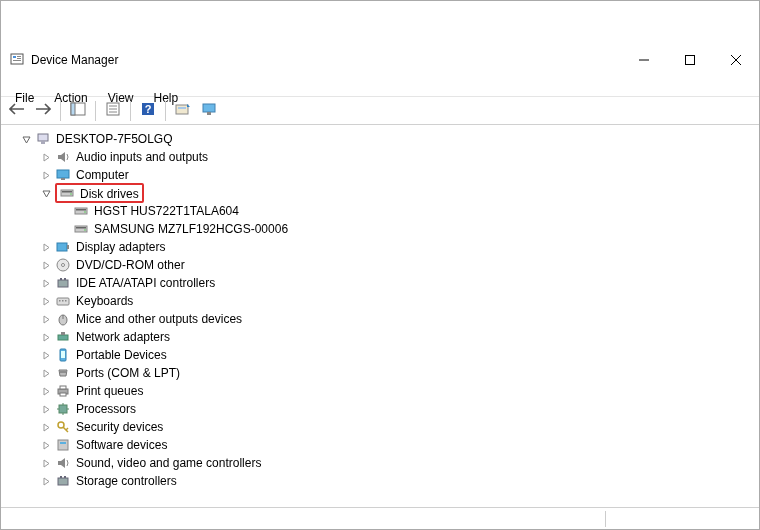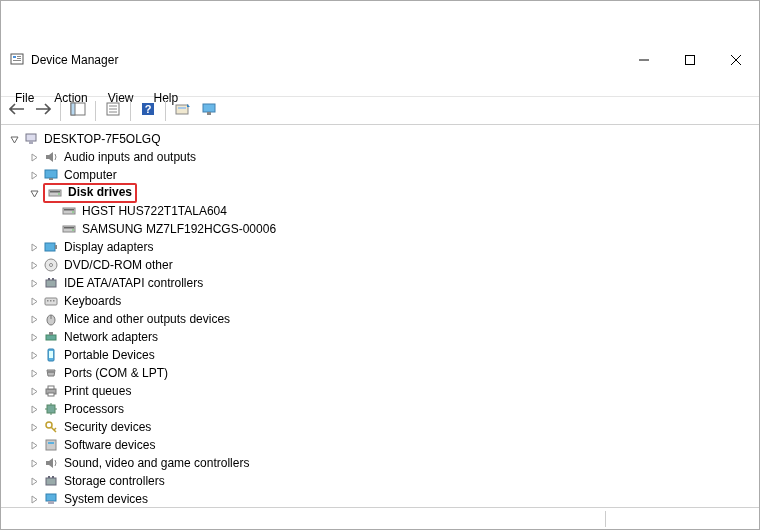--- a/index.html
+++ b/index.html
@@ -75,20 +75,21 @@
     width: 1px; height: 20px;
     background: #ccc;
     margin: 0 3px;
   }
   
   .content {
     flex: 1;
     display: flex;
     overflow: hidden;
     border-top: 1px solid #fff;
+    margin-left: 12px;
   }
   .tree {
     flex: 1;
     overflow-y: scroll;
     padding: 4px 2px;
   }
   .tree-node {
     display: flex;
     align-items: center;
     height: 18px;
@@ -110,22 +111,21 @@
     flex-shrink: 0;
   }
   .tree-node .label {
     padding: 0 1px;
   }
   .highlight-box {
     border: 2px solid #e03030;
     border-radius: 2px;
     padding: 0 2px;
     display: flex;
-    align-items: flex-start;
-    font-weight: bold;
+    align-items: flex-end;
   }
   
   .tree::-webkit-scrollbar { width: 17px; }
   .tree::-webkit-scrollbar-track { background: #f0f0f0; }
   .tree::-webkit-scrollbar-thumb { background: #c0c0c0; }
   .tree::-webkit-scrollbar-button { background: #f0f0f0; height: 17px; }
   
   .statusbar {
     height: 22px;
     border-top: 1px solid #d0d0d0;
@@ -547,34 +547,20 @@
         <span class="node-icon">
           <svg width="14" height="14">
               <rect x="2" y="4" width="10" height="7" fill="#9aa" stroke="#667"></rect>
               <rect x="4" y="2" width="2" height="2" fill="#667"></rect>
               <rect x="8" y="2" width="2" height="2" fill="#667"></rect>
             </svg>
         </span>
         <span class="label">Storage controllers</span>
       </div>
 
-      <div class="tree-node" style="padding-left:24px">
-        <span class="expander">
-            <svg width="9" height="9">
-              <path d="M2 1 L7 4.5 L2 8 Z" fill="none" stroke="#999"></path>
-            </svg>
-          </span>
-        <span class="node-icon">
-          <svg width="14" height="14">
-              <rect x="2" y="2" width="10" height="7" fill="#5ab0e0" stroke="#3080b0"></rect>
-              <rect x="4" y="9" width="6" height="3" fill="#aab"></rect>
-            </svg>
-        </span>
-        <span class="label">System devices</span>
-      </div>
 
     </div>
   </div>
 
   <div class="statusbar">
     <div class="status-seg"></div>
   </div>
 
 </div>
 

